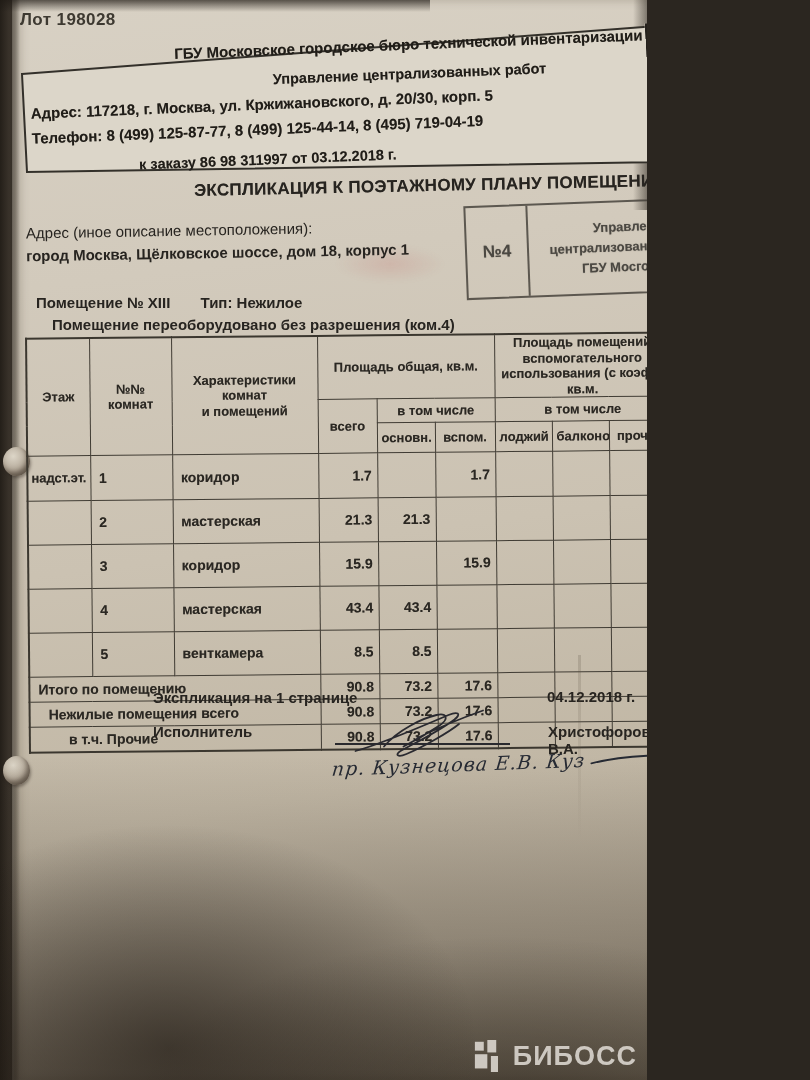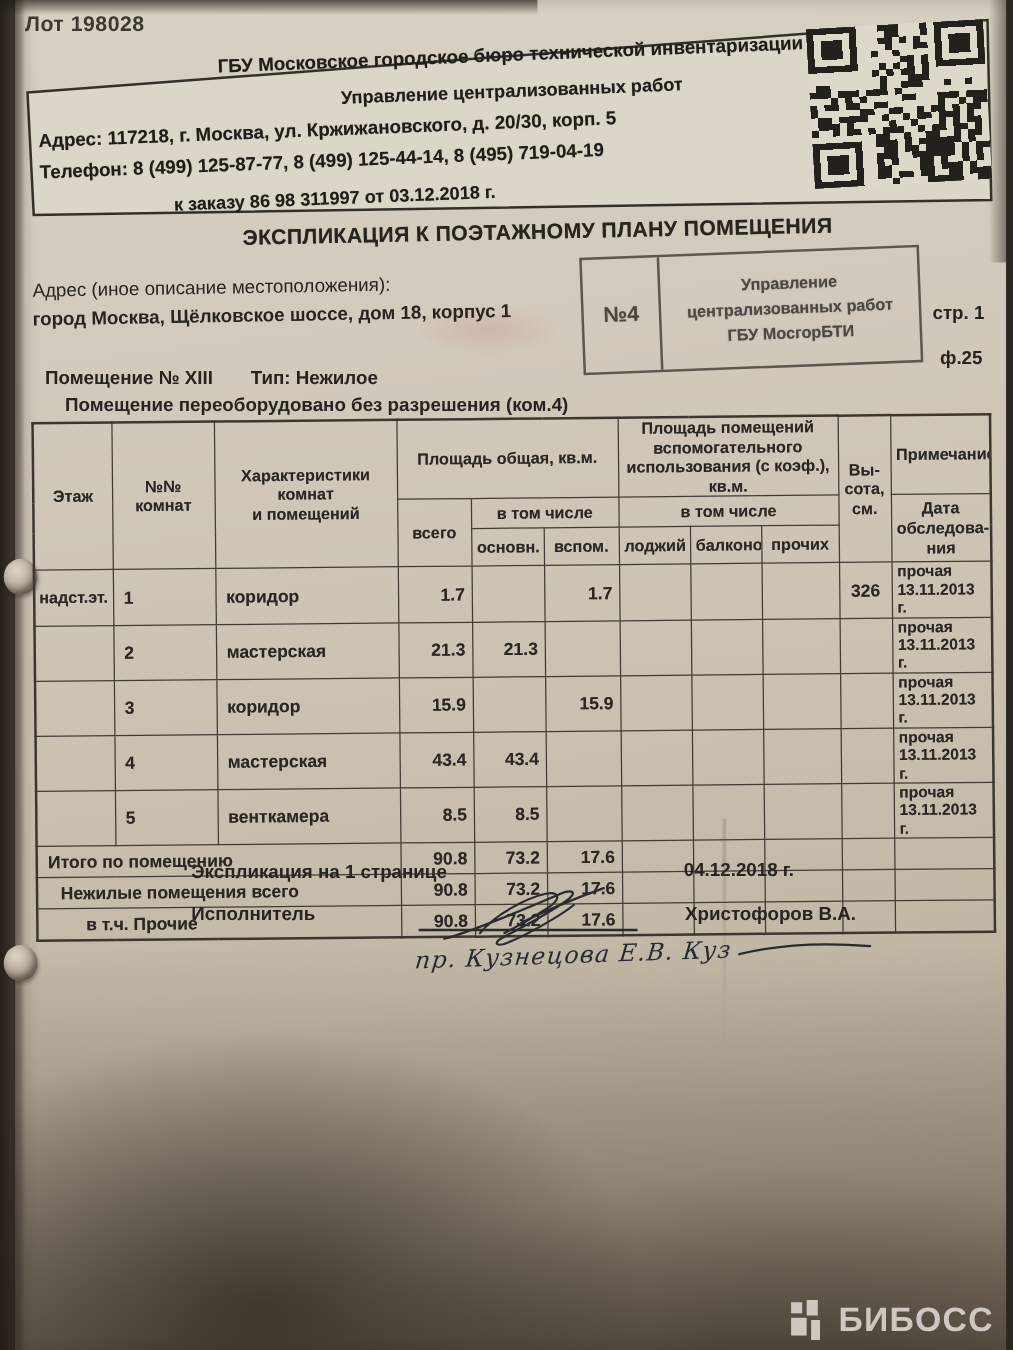--- a/index.html
+++ b/index.html
@@ -1,16 +1,16 @@
 <!DOCTYPE html>
 <html><head>
 <meta charset="utf-8">
 <style>
   html,body{margin:0;padding:0;background:#2b2620;}
-  .photo{position:relative;width:805px;height:1080px;overflow:hidden;
+  .photo{position:relative;width:647px;height:1080px;overflow:hidden;
     background:#2e2922;font-family:"Liberation Sans",sans-serif;color:#272420;}
   .photo *{box-sizing:border-box;}
   .abs{position:absolute;}
   .pre{white-space:pre-line;}
 
   
   .paper{position:absolute;left:12px;top:0;right:0;bottom:0;
     background:linear-gradient(173deg,#d8d1c4 0%,#d2cabc 25%,#cbc2b2 50%,#c1b7a5 72%,#b0a593 88%,#9c907c 100%);
     box-shadow:inset 3px 0 2px -1px rgba(242,236,222,.55), inset 8px 0 10px rgba(70,58,45,.28);}
   .edge-left{position:absolute;left:0;top:0;width:20px;height:100%;

